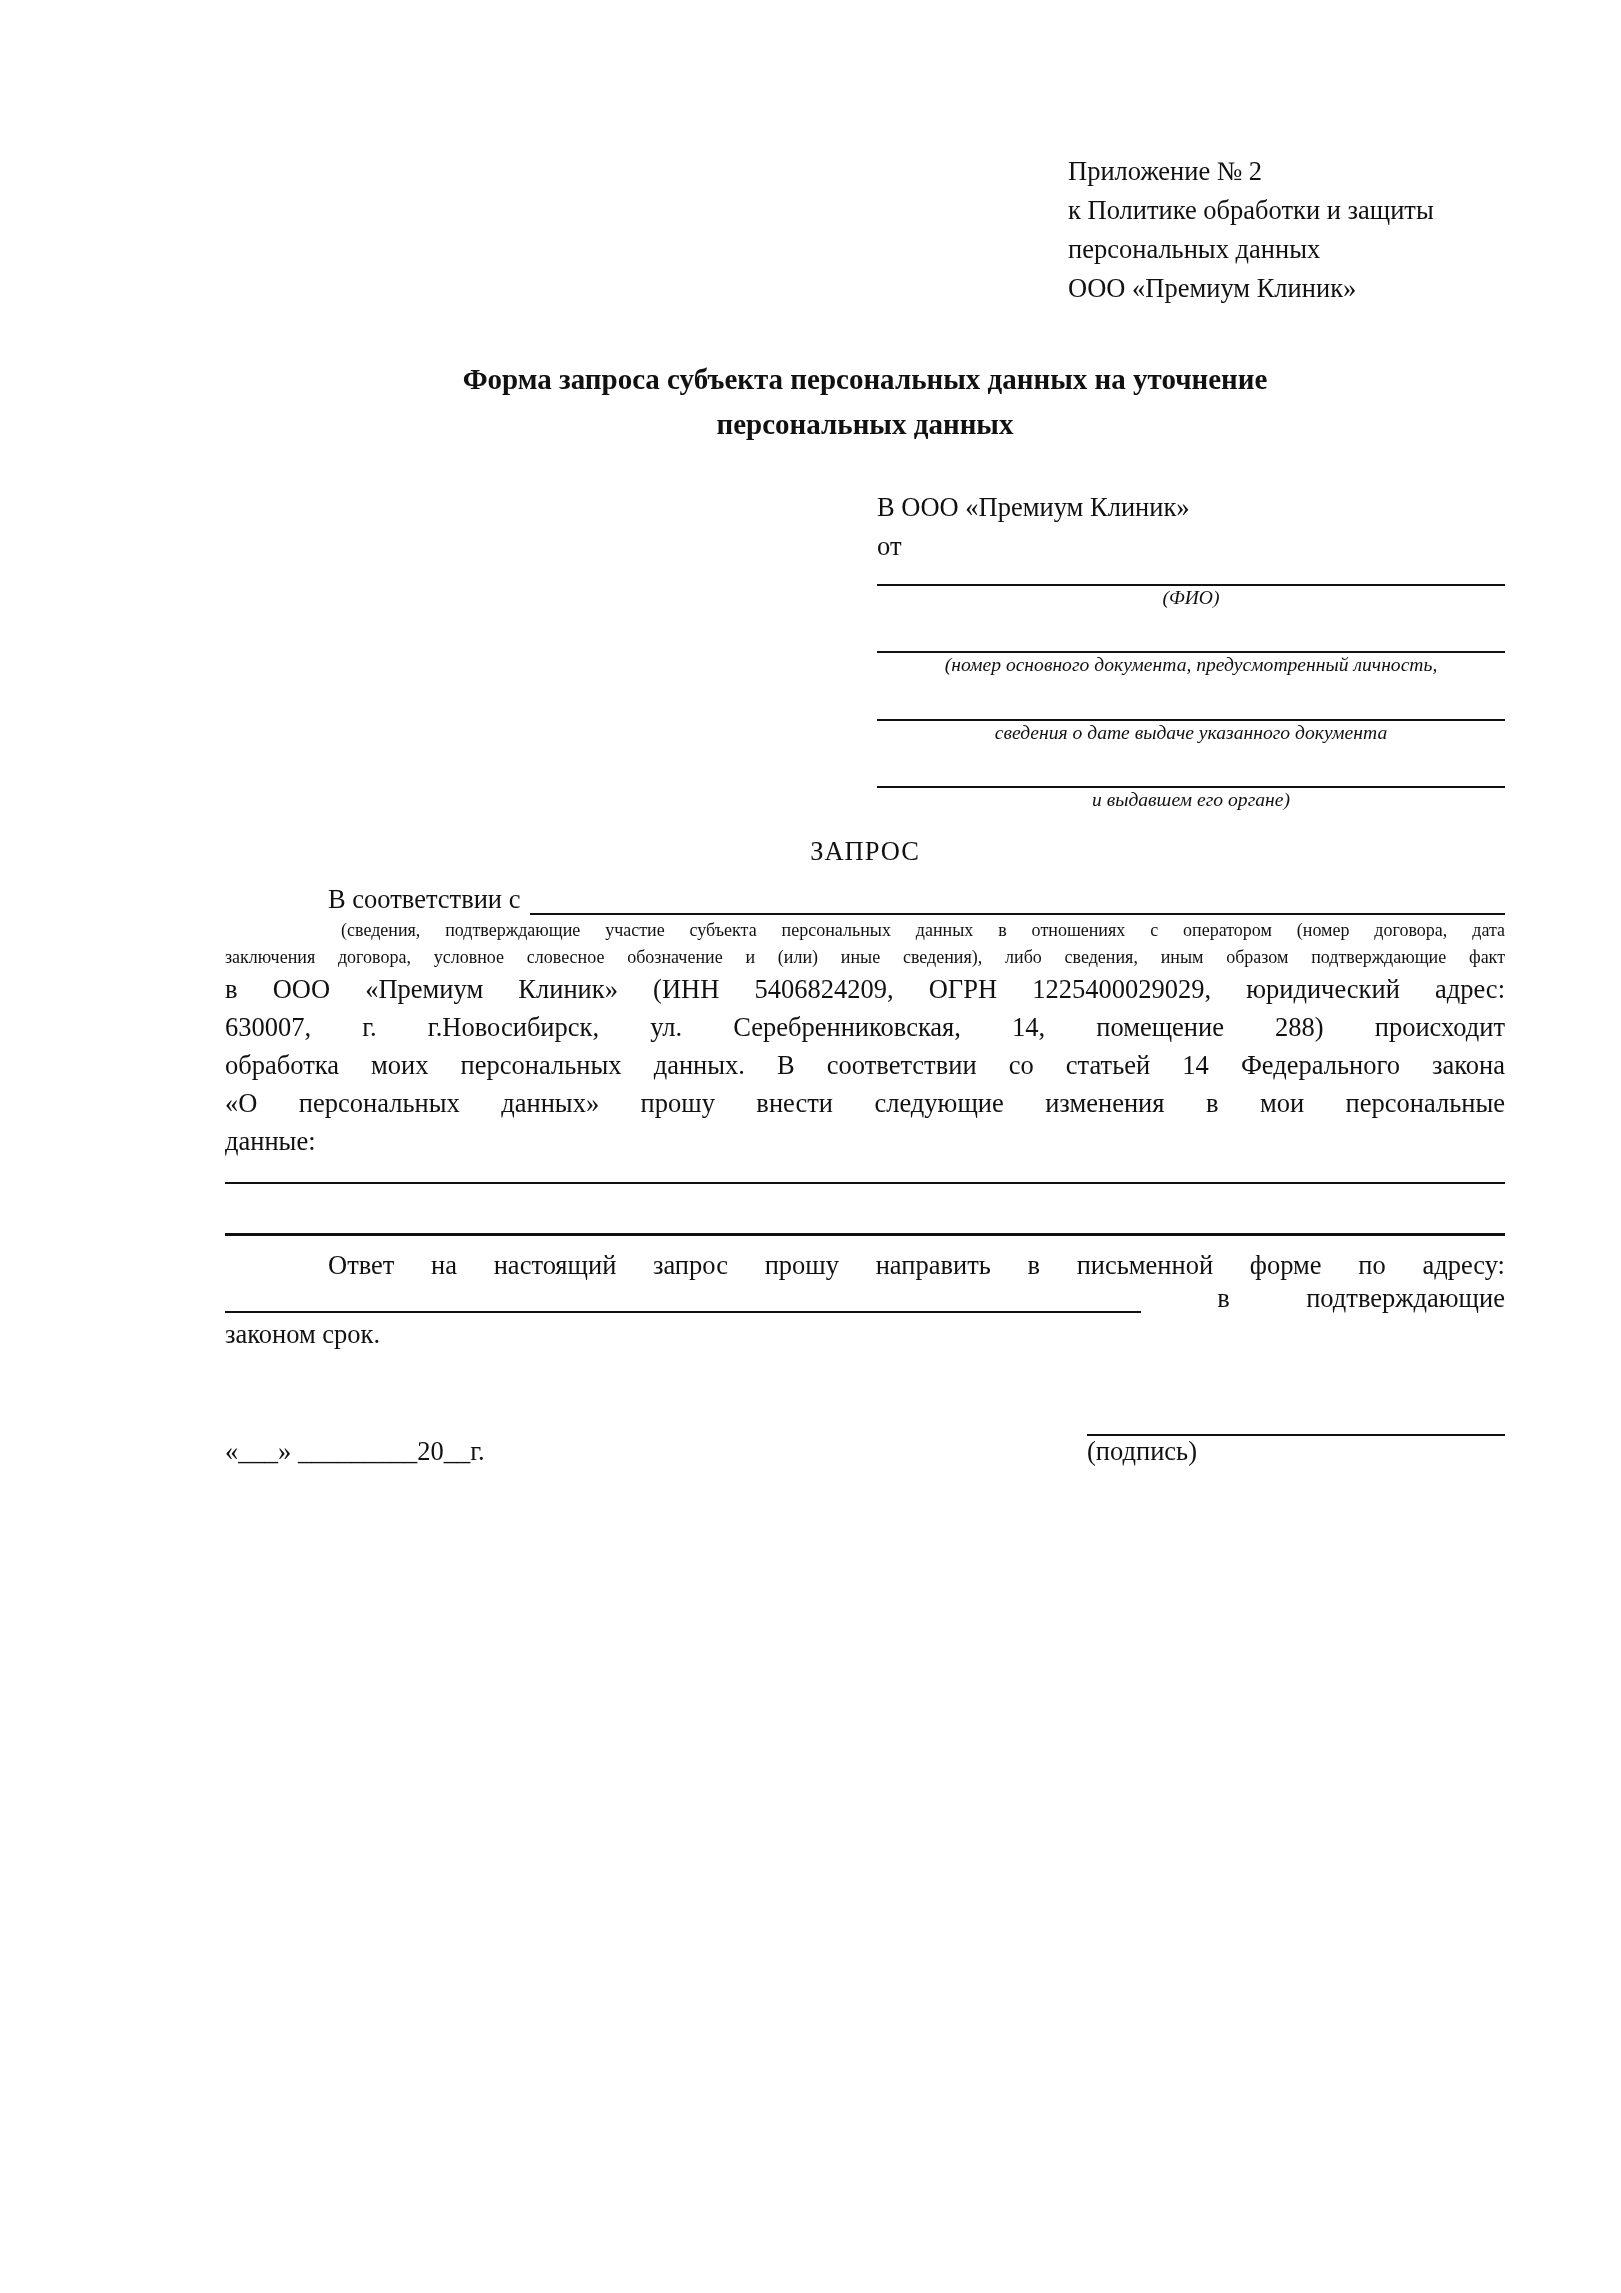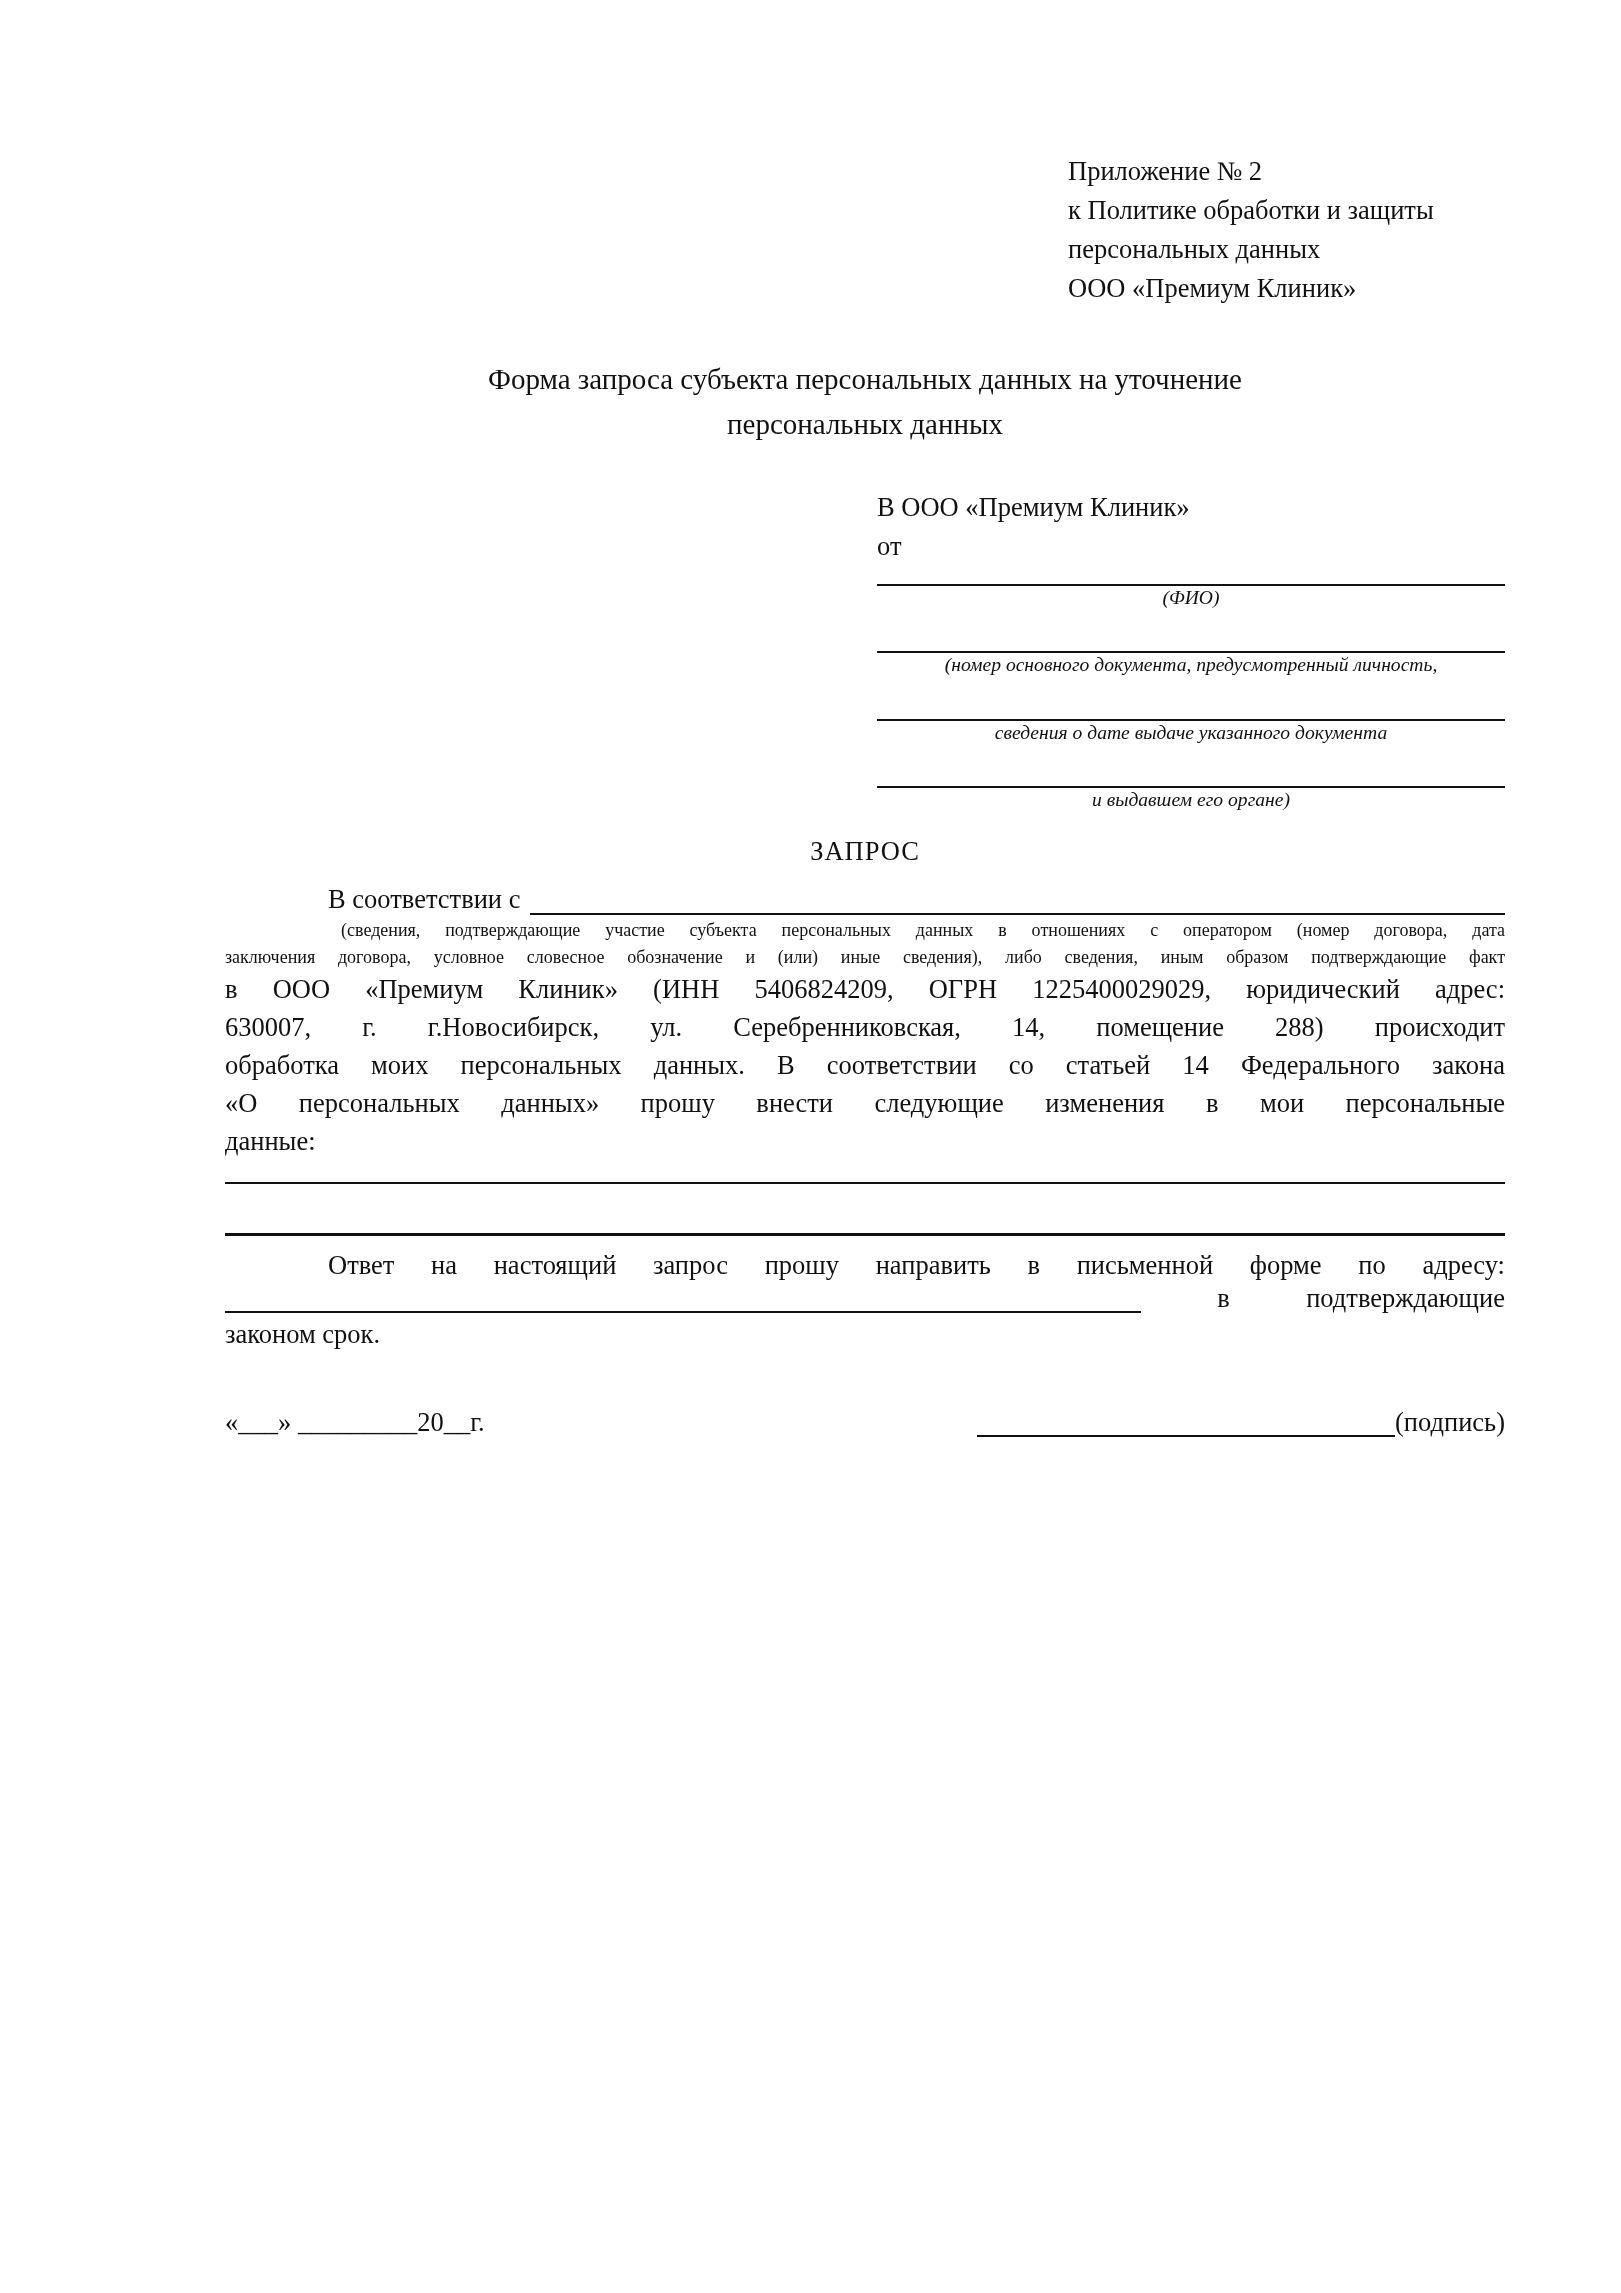--- a/index.html
+++ b/index.html
@@ -25,21 +25,21 @@
   .appendix {
     margin-left: 843px;
     line-height: 39px;
     white-space: nowrap;
   }
 
   
   .doc-title {
     margin-top: 49px;
     text-align: center;
-    font-weight: normal;
+    font-weight: bold;
     font-size: 29px;
     line-height: 45px;
   }
 
   
   .addressee {
     margin-top: 41px;
     margin-left: 652px; 
     width: 628px;
     line-height: 39px;
@@ -120,21 +120,22 @@
   
   .date-sign {
     margin-top: 54px;
     display: flex;
     justify-content: space-between;
     align-items: flex-end;
   }
   .date-text { white-space: nowrap; line-height: 31px; }
   .sign-group {
     display: flex;
-    align-items: center;
+    align-items: flex-start;
+    flex-direction: column;
   }
   .sign-line {
     width: 418px;
     height: 27.4px;
     border-bottom: 2.9px solid #111;
   }
   .sign-caption { white-space: nowrap; line-height: 31px; }
 </style>
 </head>
 <body>

